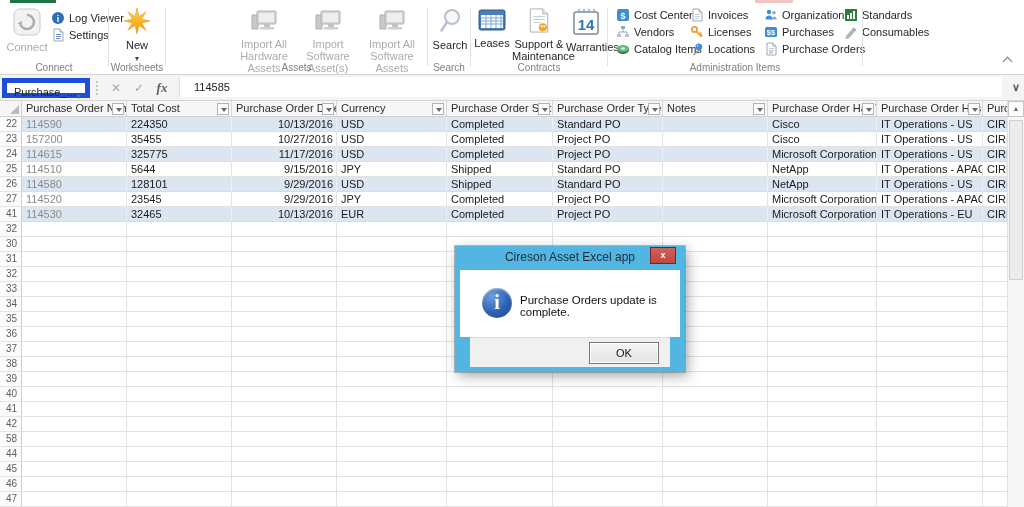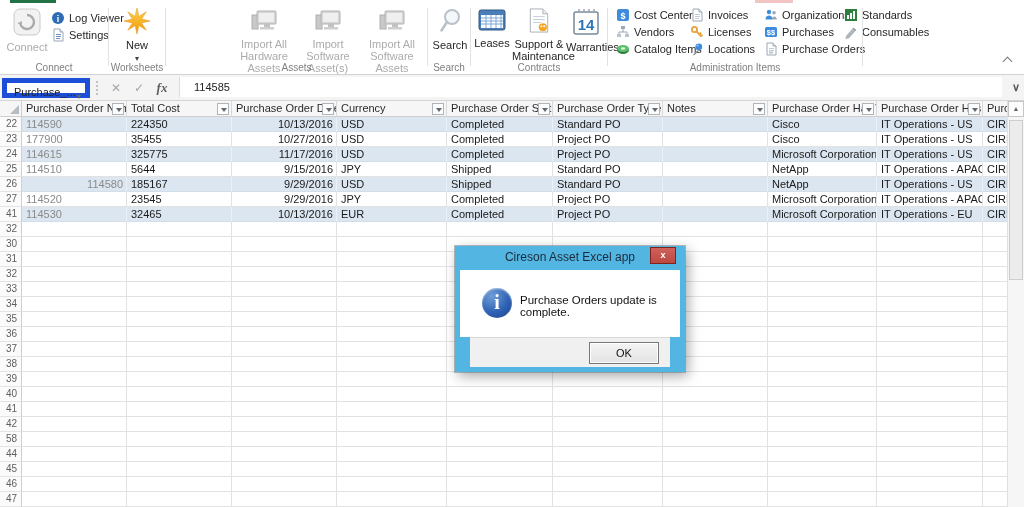--- a/index.html
+++ b/index.html
@@ -419,21 +419,21 @@
           <div class="cell" style="width: 110px; flex: 0 0 110px;">USD</div>
           <div class="cell" style="width: 106px; flex: 0 0 106px;">Completed</div>
           <div class="cell" style="width: 110px; flex: 0 0 110px;">Standard PO</div>
           <div class="cell" style="width: 105px; flex: 0 0 105px;"></div>
           <div class="cell" style="width: 109px; flex: 0 0 109px;">Cisco</div>
           <div class="cell" style="width: 106px; flex: 0 0 106px;">IT Operations - US</div>
           <div class="cell" style="width: 45px; flex: 0 0 45px;">CIRESO</div>
         </div>
         <div class="row">
           <div class="gutter">23</div>
-          <div class="cell muted" style="width: 105px; flex: 0 0 105px;">177900</div>
+          <div class="cell muted" style="width: 105px; flex: 0 0 105px;">157200</div>
           <div class="cell" style="width: 105px; flex: 0 0 105px;">35455</div>
           <div class="cell right" style="width: 105px; flex: 0 0 105px;">10/27/2016</div>
           <div class="cell" style="width: 110px; flex: 0 0 110px;">USD</div>
           <div class="cell" style="width: 106px; flex: 0 0 106px;">Completed</div>
           <div class="cell" style="width: 110px; flex: 0 0 110px;">Project PO</div>
           <div class="cell" style="width: 105px; flex: 0 0 105px;"></div>
           <div class="cell" style="width: 109px; flex: 0 0 109px;">Cisco</div>
           <div class="cell" style="width: 106px; flex: 0 0 106px;">IT Operations - US</div>
           <div class="cell" style="width: 45px; flex: 0 0 45px;">CIRESO</div>
         </div>
@@ -458,22 +458,22 @@
           <div class="cell" style="width: 110px; flex: 0 0 110px;">JPY</div>
           <div class="cell" style="width: 106px; flex: 0 0 106px;">Shipped</div>
           <div class="cell" style="width: 110px; flex: 0 0 110px;">Standard PO</div>
           <div class="cell" style="width: 105px; flex: 0 0 105px;"></div>
           <div class="cell" style="width: 109px; flex: 0 0 109px;">NetApp</div>
           <div class="cell" style="width: 106px; flex: 0 0 106px;">IT Operations - APAC</div>
           <div class="cell" style="width: 45px; flex: 0 0 45px;">CIRESO</div>
         </div>
         <div class="row banded">
           <div class="gutter">26</div>
-          <div class="cell muted" style="width: 105px; flex: 0 0 105px; text-align: right;">114580</div>
-          <div class="cell" style="width: 105px; flex: 0 0 105px;">185167</div>
+          <div class="cell muted" style="width: 105px; flex: 0 0 105px;">114580</div>
+          <div class="cell" style="width: 105px; flex: 0 0 105px;">128101</div>
           <div class="cell right" style="width: 105px; flex: 0 0 105px;">9/29/2016</div>
           <div class="cell" style="width: 110px; flex: 0 0 110px;">USD</div>
           <div class="cell" style="width: 106px; flex: 0 0 106px;">Shipped</div>
           <div class="cell" style="width: 110px; flex: 0 0 110px;">Standard PO</div>
           <div class="cell" style="width: 105px; flex: 0 0 105px;"></div>
           <div class="cell" style="width: 109px; flex: 0 0 109px;">NetApp</div>
           <div class="cell" style="width: 106px; flex: 0 0 106px;">IT Operations - US</div>
           <div class="cell" style="width: 45px; flex: 0 0 45px;">CIRESO</div>
         </div>
         <div class="row">

